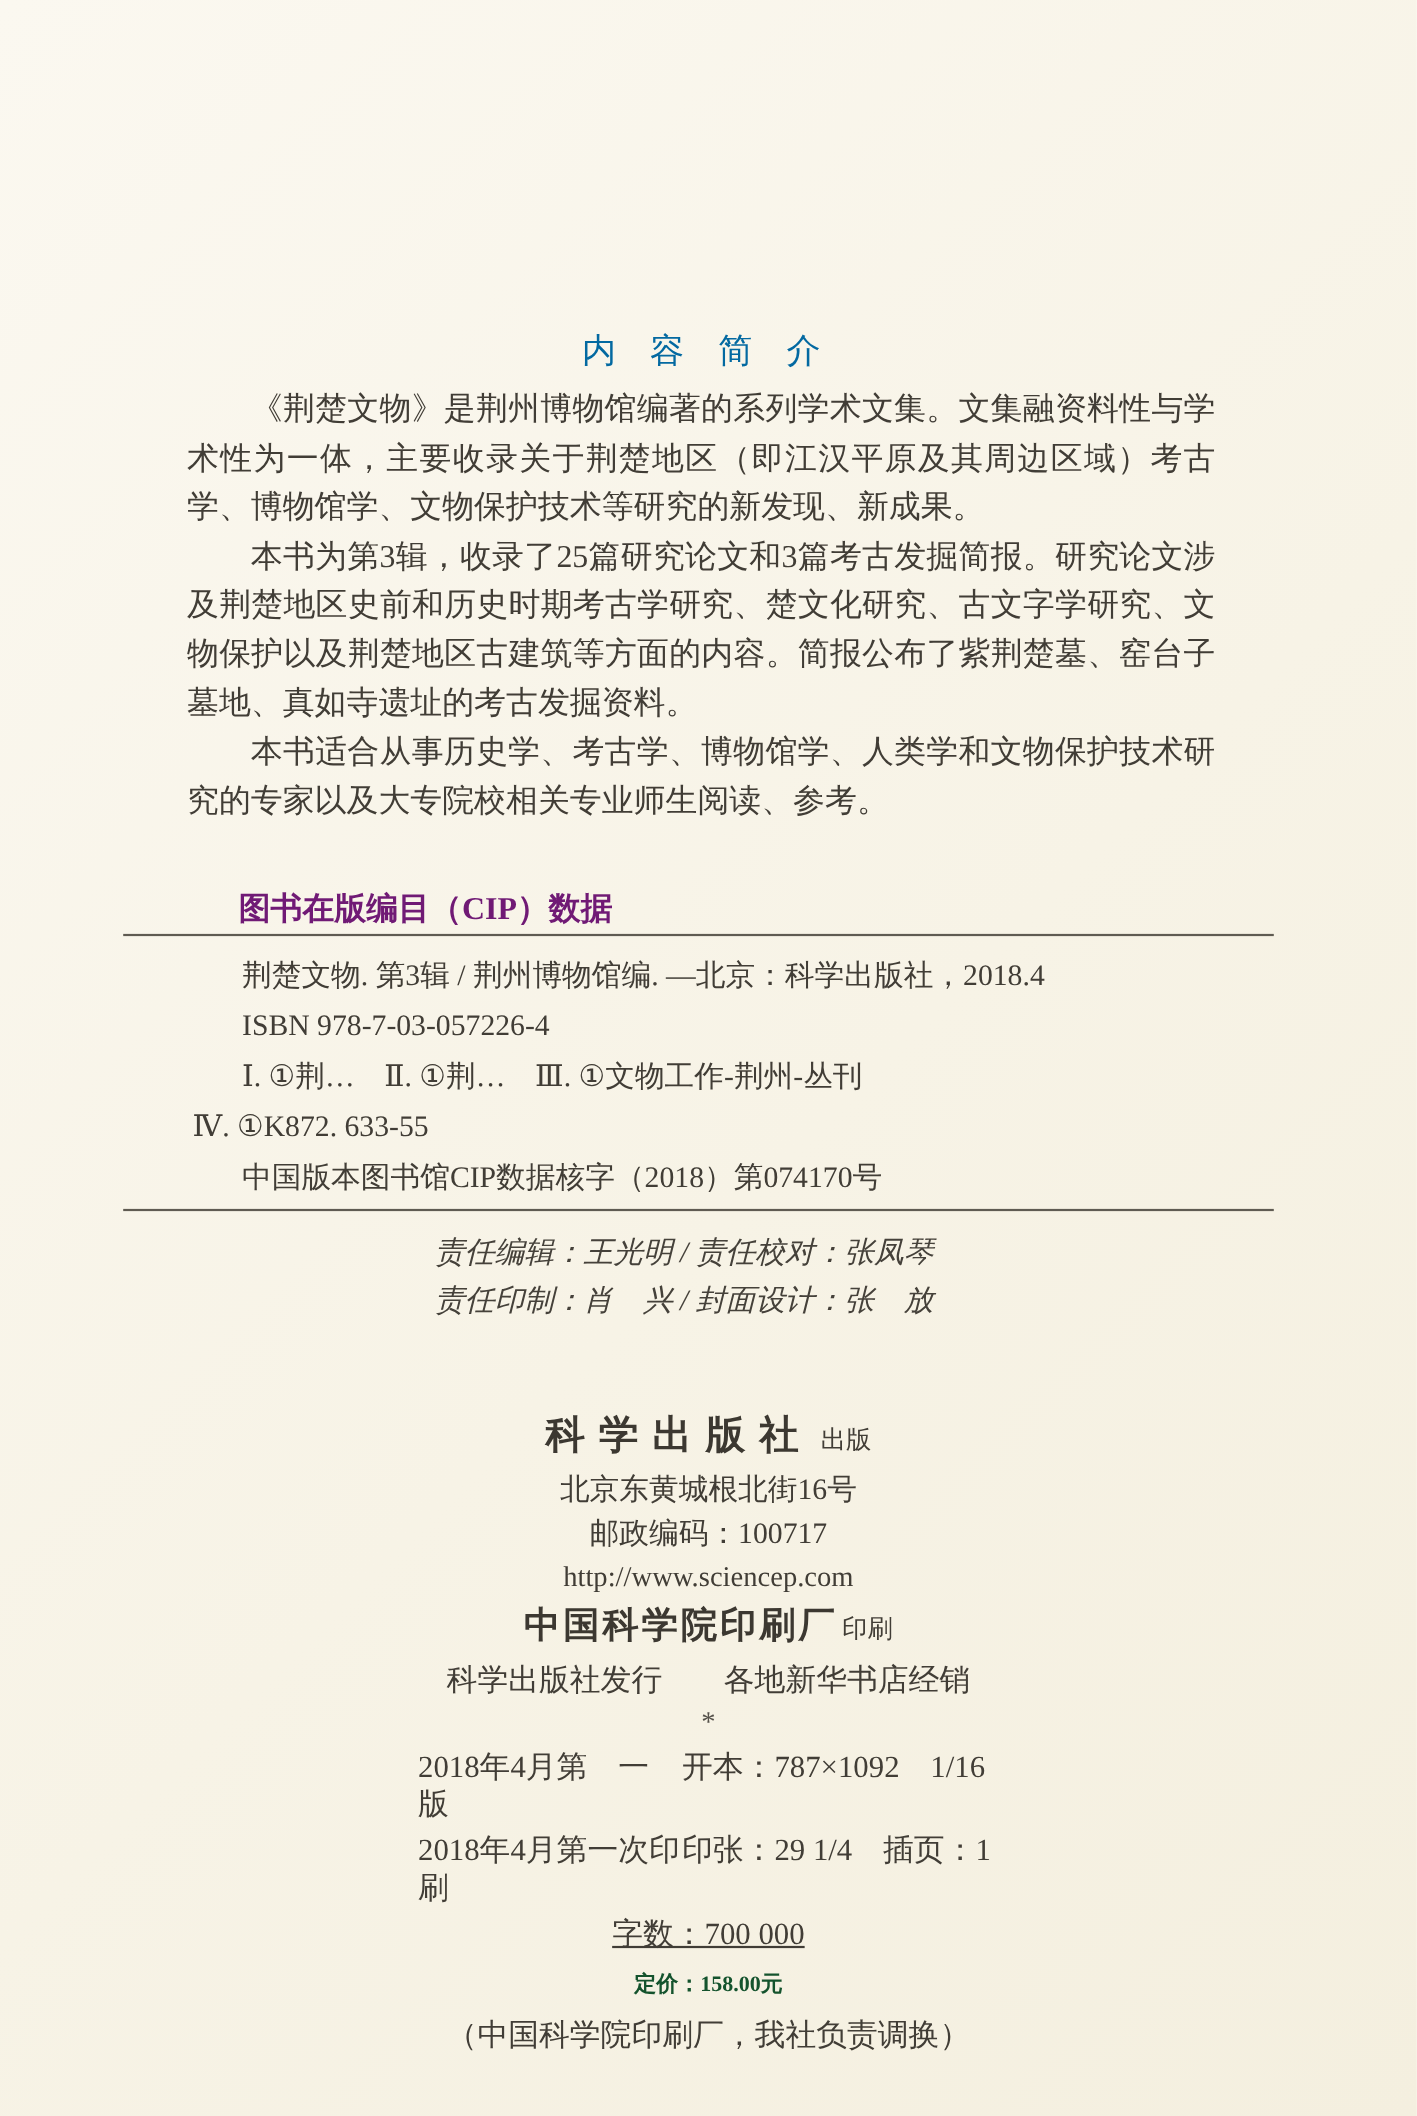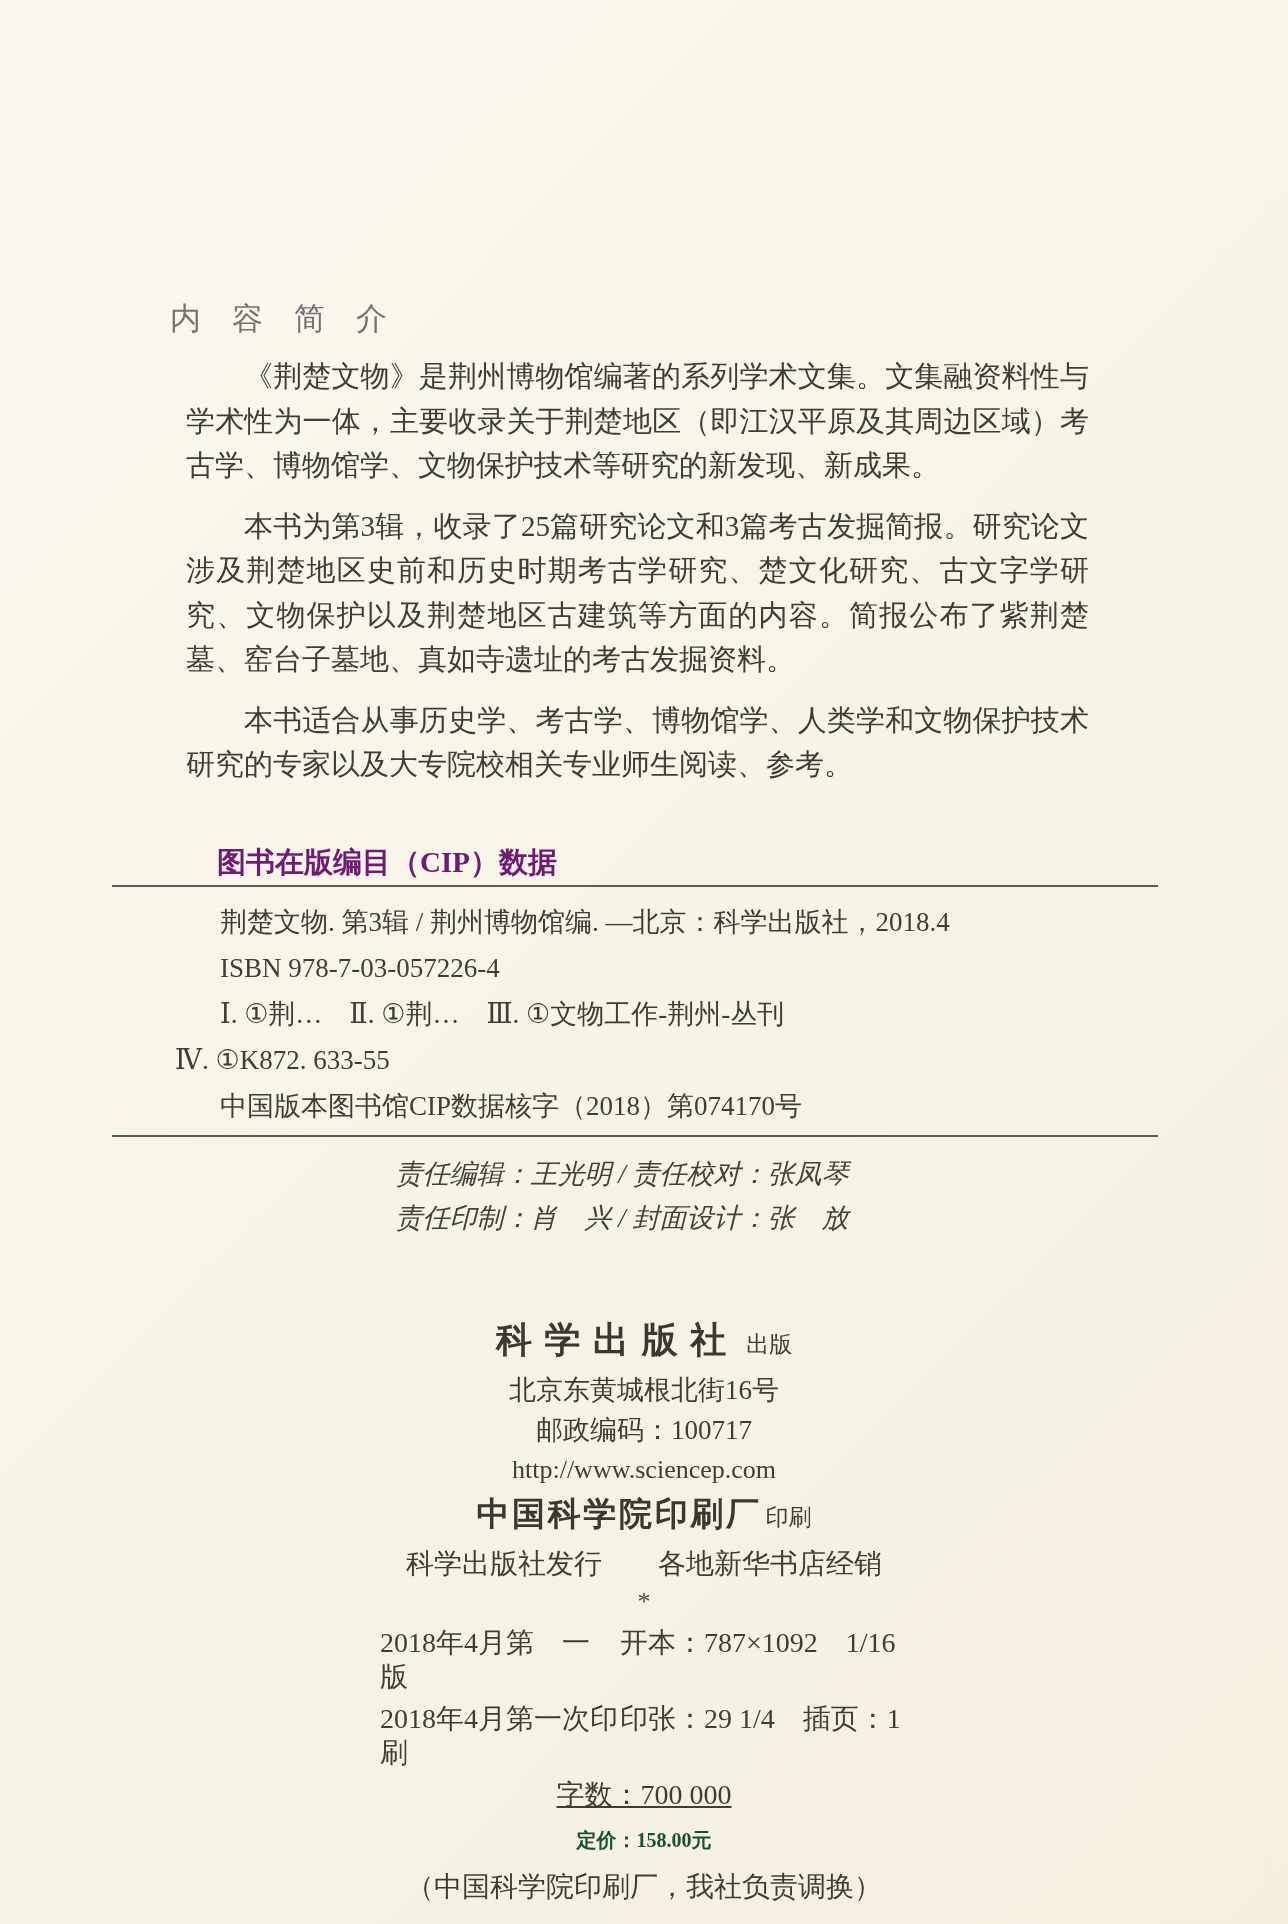--- a/index.html
+++ b/index.html
@@ -19,31 +19,32 @@
 
   
   .intro {
     width: 935px;
     margin: 0 0 0 170px;
     padding-top: 300px;
   }
   .intro-title {
     font-size: 31px;
     font-weight: normal;
+    text-align: center;
     margin: 0;
     line-height: 38px;
-    color: #737373;
+    color: #0369a1;
   }
   .intro-body { margin-top: 12px; }
   .intro-para {
     font-size: 29px;
     line-height: 44.5px;
     text-align: justify;
     text-indent: 2em;
-    margin: 16px;
+    margin: 0;
   }
 
   
   .cip {
     width: 1046px;
     margin-left: 112px;
     margin-top: 58px;
   }
   .cip-header {
     font-size: 29px;

